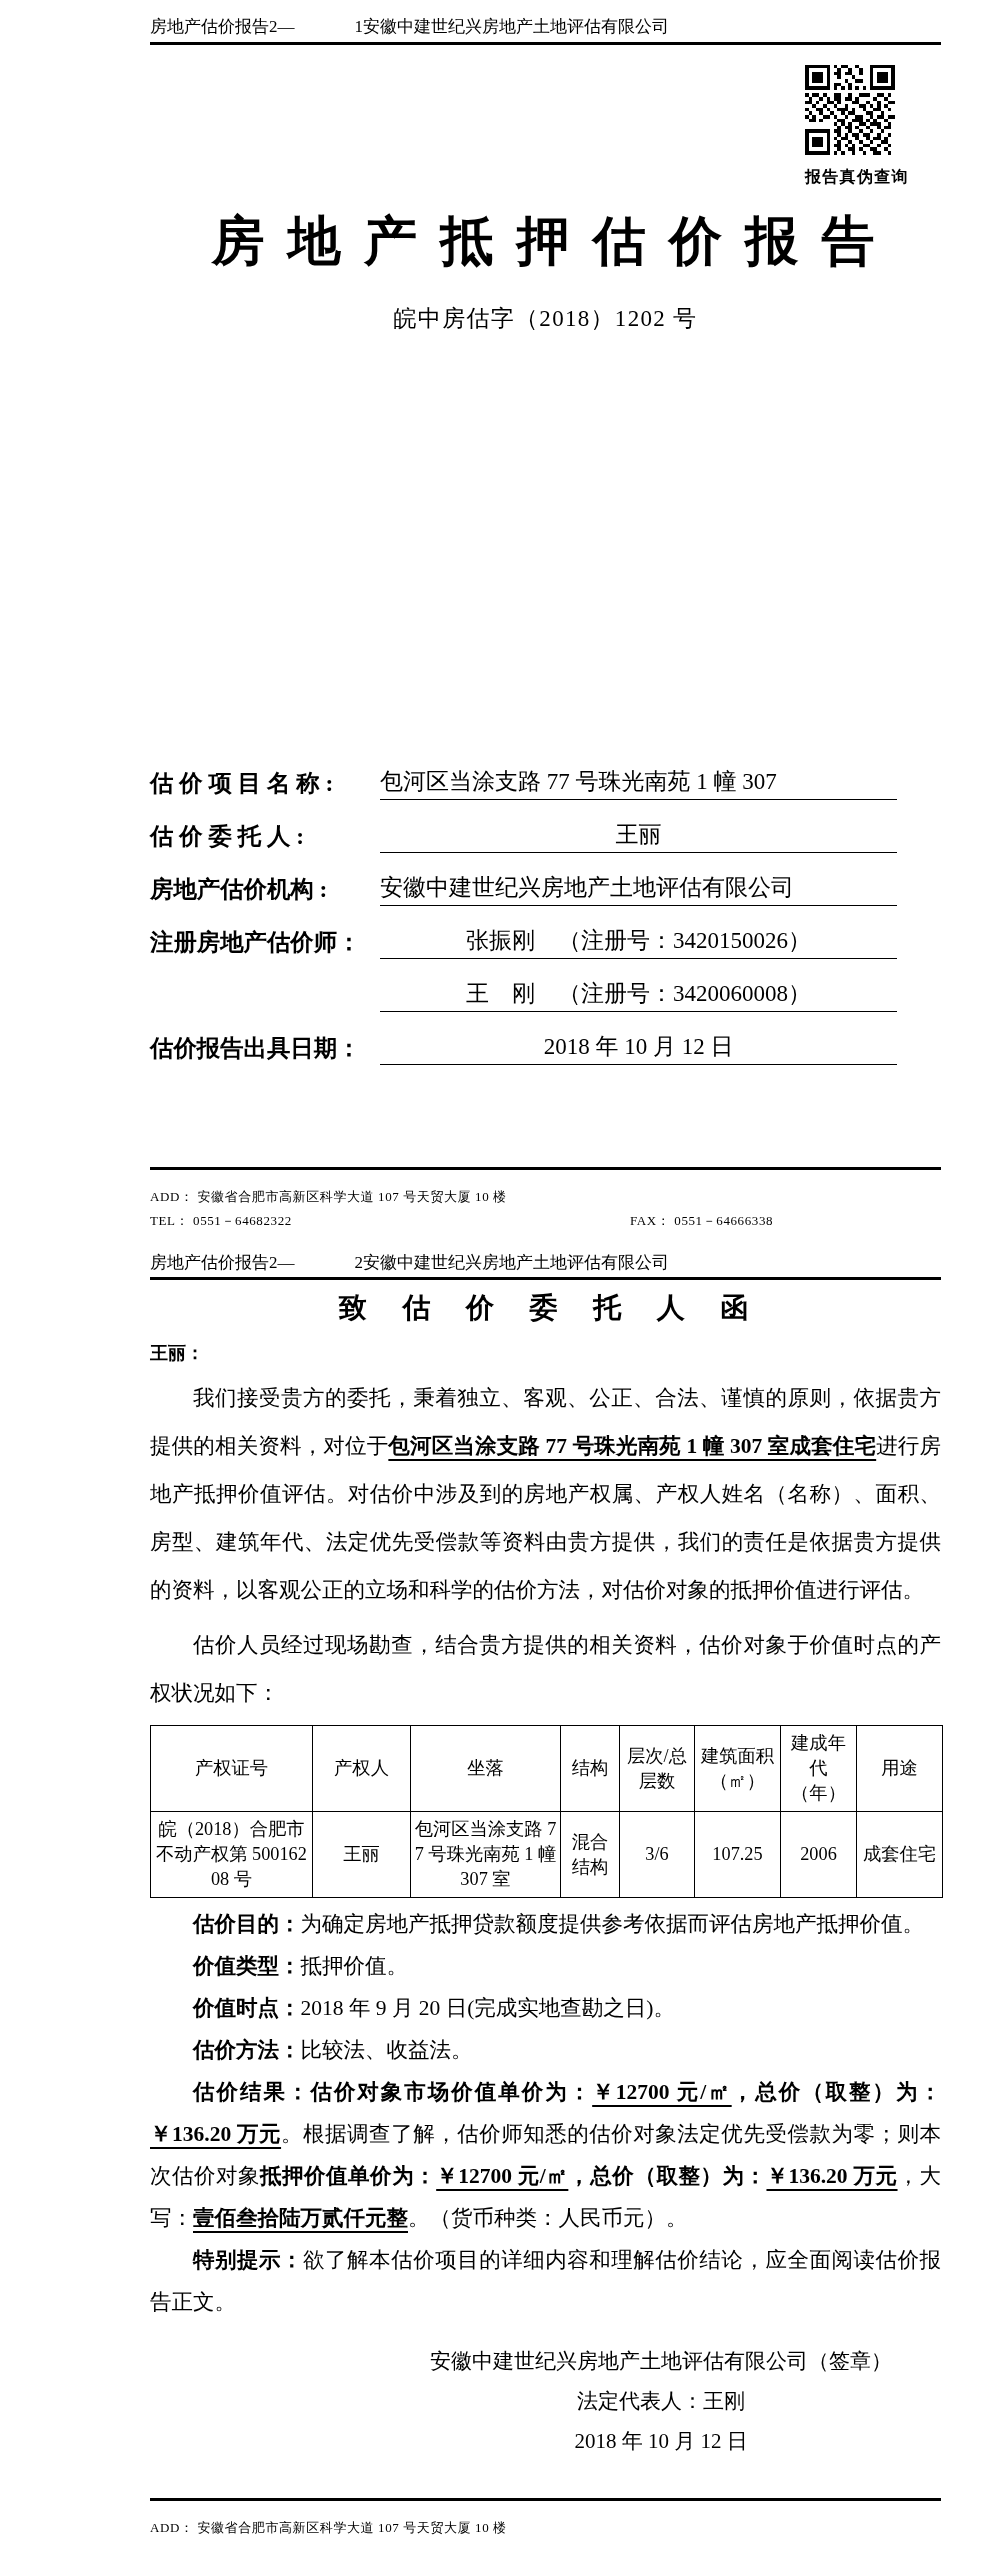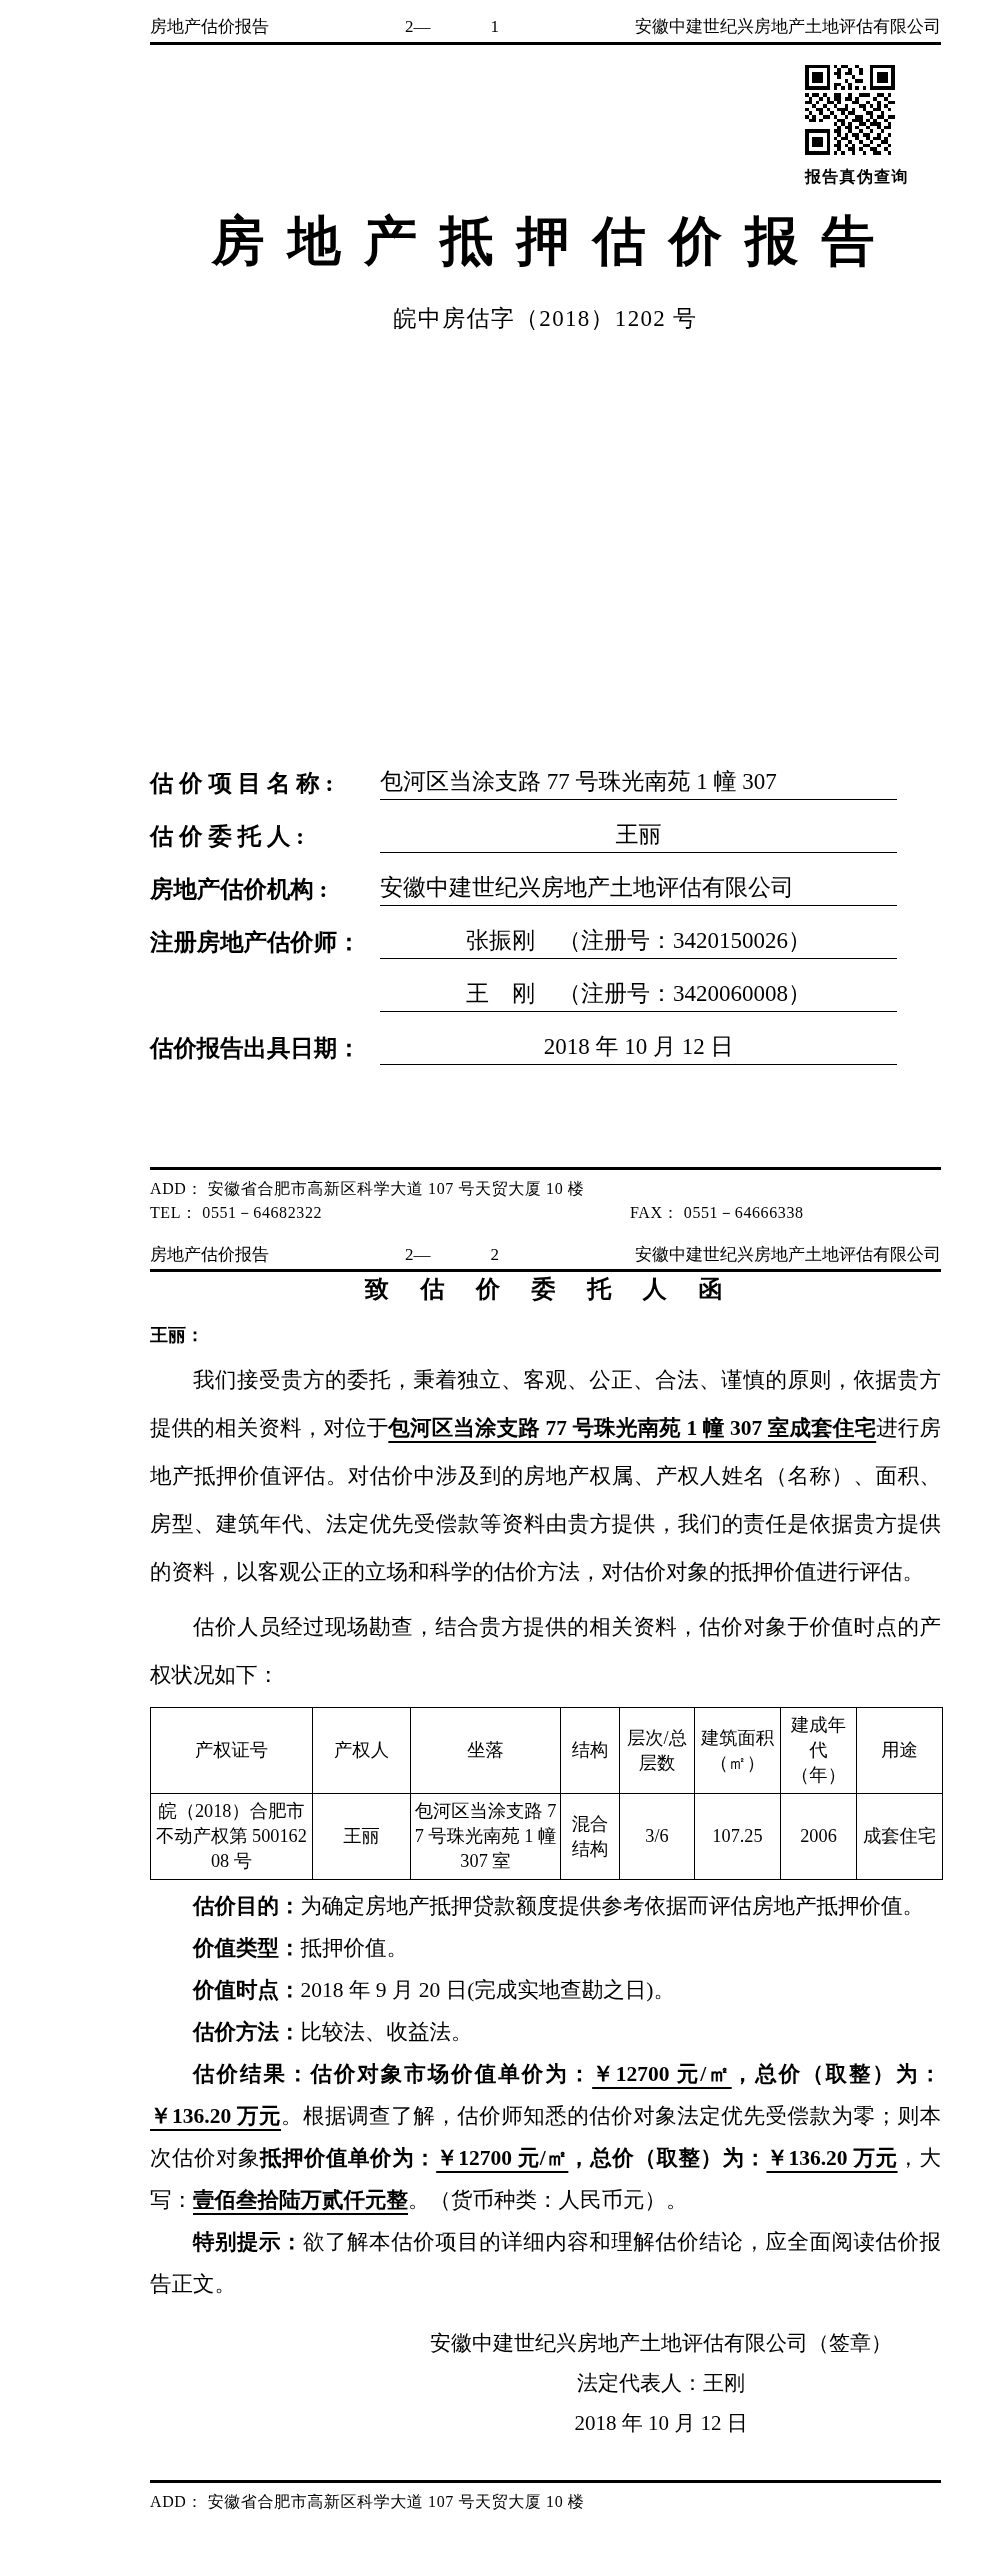--- a/index.html
+++ b/index.html
@@ -3,43 +3,43 @@
 <meta charset="utf-8">
 <style>
   html,body{margin:0;padding:0}
   body{
     width:1002px;height:2576px;overflow:hidden;
     background:#ffffff;color:#000000;
     font-family:"Liberation Serif","DejaVu Serif",serif;
   }
   .content{padding:0 61px 0 150px;position:relative}
   
-  .pg-header{display:flex;justify-content:space-between;align-items:baseline;font-size:17px;line-height:21.5px}
+  .pg-header{display:flex;justify-content:flex-start;align-items:baseline;font-size:17px;line-height:21.5px}
   .pg-header.first{padding-top:16.4px}
   .pg-header.second{padding-top:19px}
   .pg-center .marker{margin-right:60px}
   .rule{border-top:3.2px solid #000;margin-top:3.8px}
   
   .qr{position:absolute;left:805px;top:63px;width:101px}
   .qr svg{width:90px;height:93px;display:block}
   .qr-caption{font-size:16px;font-weight:700;margin-top:11px;letter-spacing:1.3px;white-space:nowrap}
   
   .title{margin:163px 0 0;text-align:center;font-size:53px;font-weight:700;letter-spacing:5px;line-height:67px}
   .subtitle{margin-top:30px;text-align:center;font-size:23px;line-height:28px;letter-spacing:1.3px}
   .form{margin-top:424px;width:747px}
   .frow{display:flex;align-items:center;height:53px}
   .flabel{flex:0 0 230px;font-size:23.4px;font-weight:700;line-height:30px;white-space:nowrap}
   .fvalue{flex:1;border-bottom:1.9px solid #000;font-size:23px;line-height:30px;padding-bottom:1.9px;white-space:nowrap}
   .fvalue.center{text-align:center}
   
-  .pfooter{margin-top:92px;border-top:3.2px solid #000;padding-top:7px;font-size:16px;line-height:24px;letter-spacing:0.6px}
+  .pfooter{margin-top:92px;border-top:3.2px solid #000;padding-top:15px;font-size:13px;line-height:24px;letter-spacing:0.6px}
   .pfooter .l2{display:flex}
   .pfooter .tel{flex:0 0 480px}
   
-  .letter-title{text-align:center;font-size:24px;font-weight:700;line-height:35px;letter-spacing:3.8px}
+  .letter-title{margin-top:10px;text-align:center;font-size:28px;font-weight:700;line-height:35px;letter-spacing:3.8px}
   .salutation{margin-top:14px;font-size:18px;font-weight:700;line-height:29px}
   .para{margin:6.3px 0 0;font-size:21.5px;line-height:48px;text-align:justify;text-indent:2em}
   .b{font-weight:700}
   .u{font-weight:700;text-decoration:underline;text-decoration-thickness:1.6px;text-underline-offset:6.3px}
   table.pt{border-collapse:collapse;margin-top:8.8px;width:791px;table-layout:fixed}
   table.pt td{border:1.3px solid #000;text-align:center;vertical-align:middle;font-size:18.3px;line-height:25px;padding:5px 2.5px;word-break:break-all}
   tr.trh{height:71px}
   tr.trd{height:75px}
   .items{margin-top:5px}
   .item{margin:0;font-size:21.5px;line-height:42px;text-align:justify;text-indent:2em}

